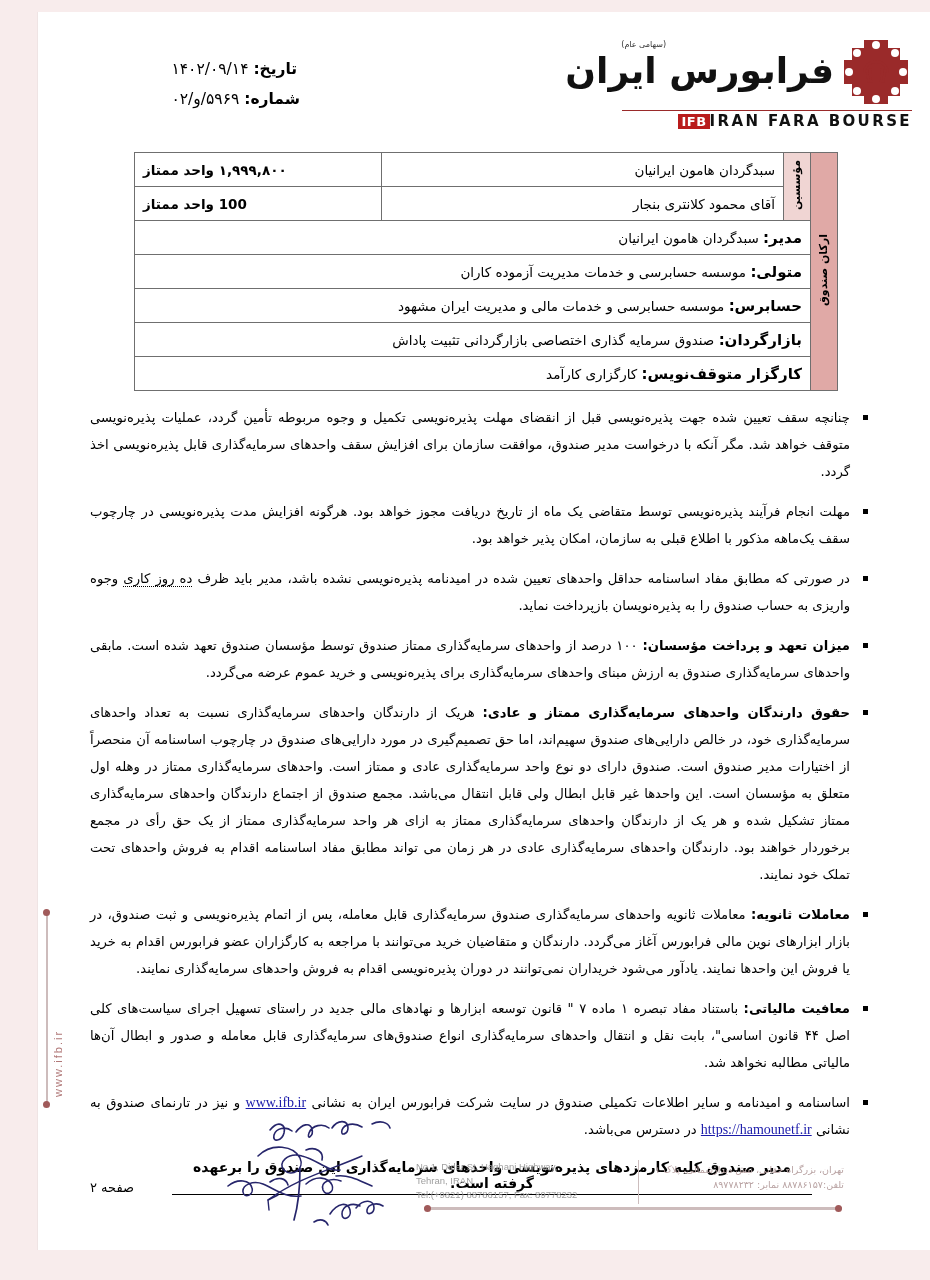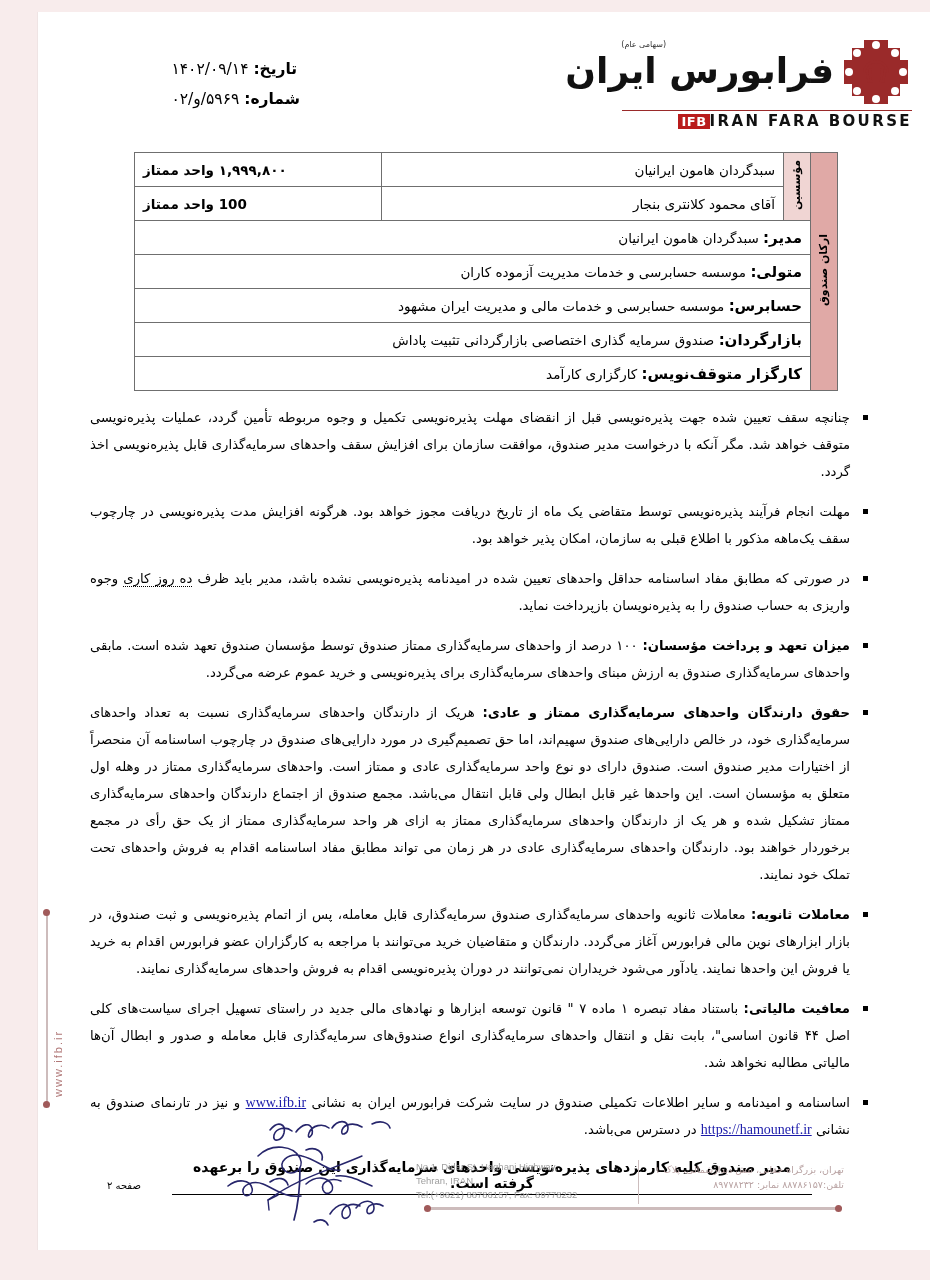--- a/index.html
+++ b/index.html
@@ -212,23 +212,23 @@
     position: absolute;
     right: 470px;
     top: 1092px;
     width: 250px;
     height: 130px;
   }
   .sig-svg { position: absolute; right: 0; top: 0; }
 
   .page-num {
     position: absolute;
-    left: 69px;
+    left: 52px;
     top: 1168px;
-    font-size: 10px;
+    font-size: 13px;
     direction: rtl;
     color: #000;
   }
 
   
   .footer {
     position: absolute;
     right: 86px;
     top: 1148px;
     width: 420px;

